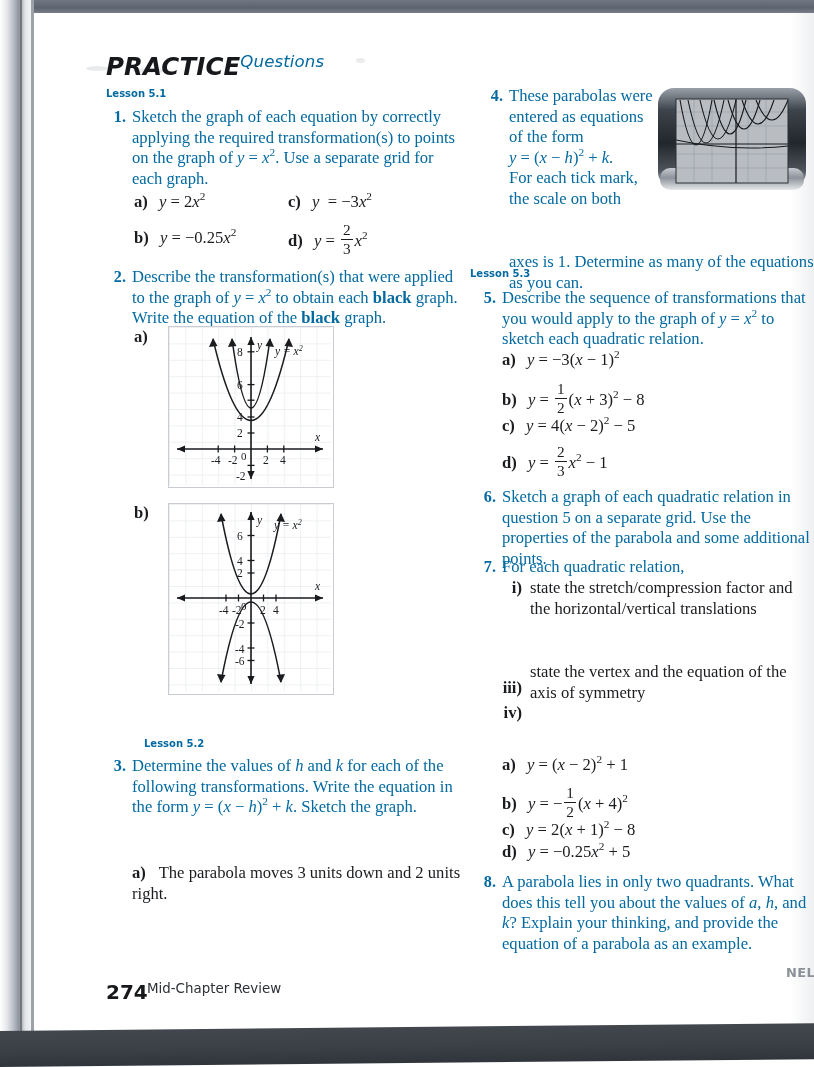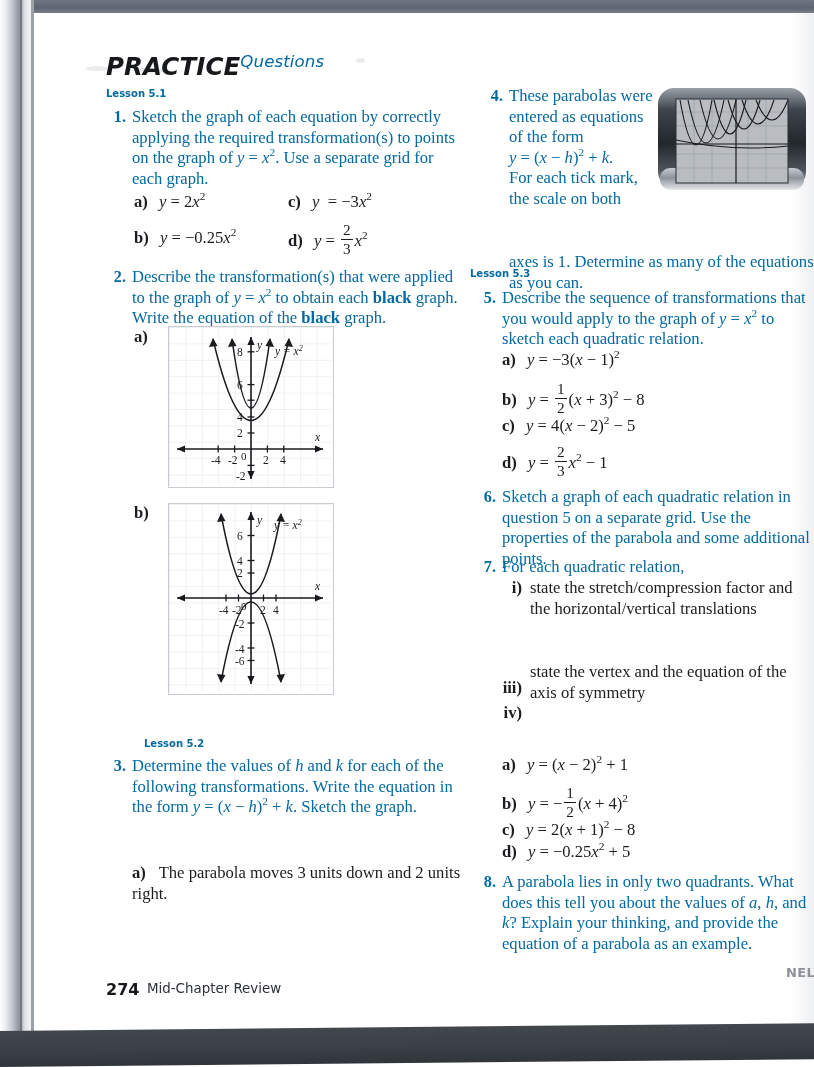--- a/index.html
+++ b/index.html
@@ -115,21 +115,21 @@
   
   .calc {
     position: absolute;
     left: 654px; top: 82px; width: 156px; height: 118px;
   }
 
   
   .footer-page {
     position: absolute; left: 106px; top: 980px;
     font-family: "DejaVu Sans", sans-serif;
-    font-size: 16px; font-weight: 700; color: #16181b;
+    font-size: 20px; font-weight: 700; color: #16181b;
   }
   .footer-label {
     position: absolute; left: 147px; top: 981px;
     font-family: "DejaVu Sans", sans-serif;
     font-size: 13.4px; font-weight: 400; color: #2c3036;
   }
   .footer-nel {
     position: absolute; left: 786px; top: 965px;
     font-family: "DejaVu Sans", sans-serif;
     font-size: 13px; font-weight: 700; color: #8d929a;

